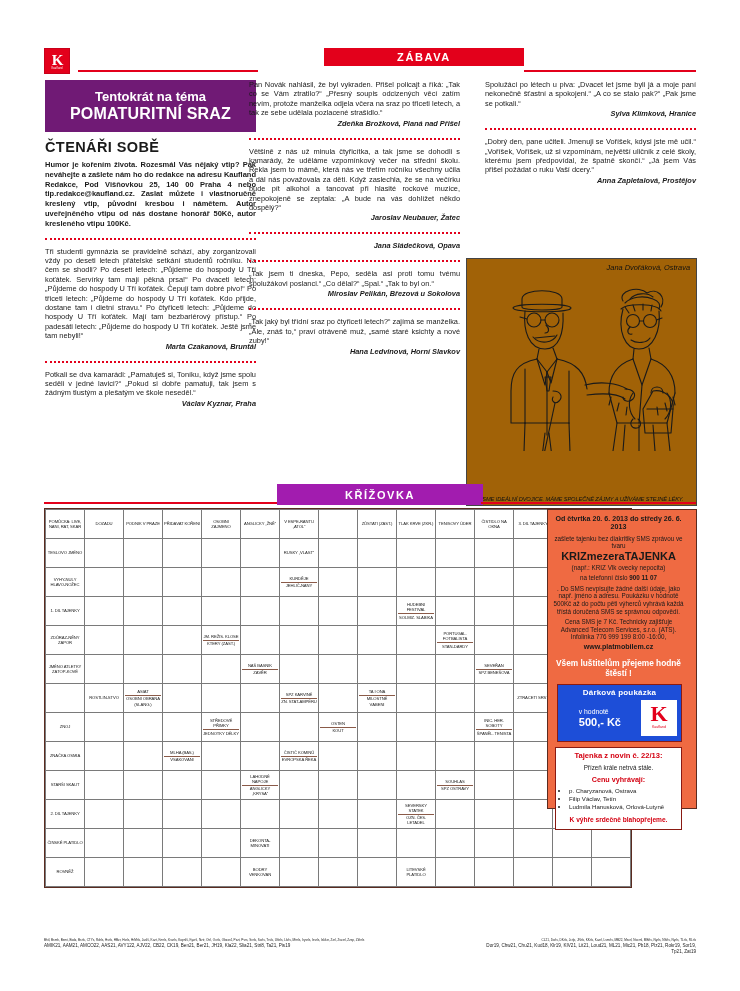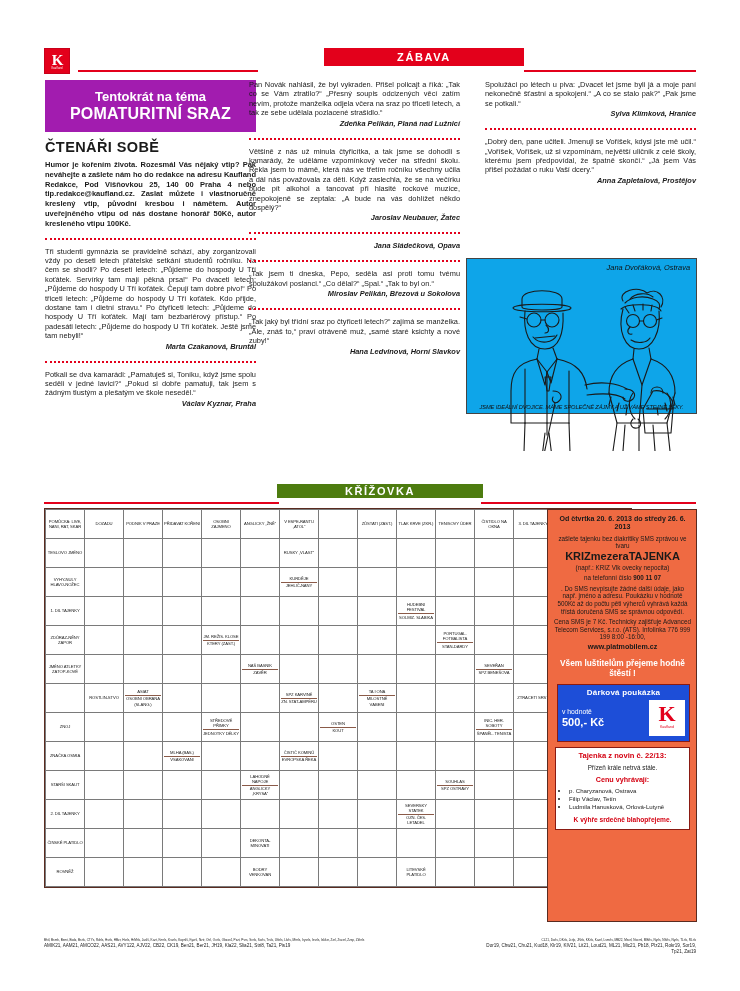--- a/index.html
+++ b/index.html
@@ -41,21 +41,21 @@
     position:absolute; left:480px; top:22px; width:172px; height:1.6px; background:#e3001b;
   }
 
   
   .col { position:absolute; width:211px; font-size:7.4px; line-height:9.4px; }
   .col.c1 { left:45px; top:80px; }
   .col.c2 { left:249px; top:80px; }
   .col.c3 { left:485px; top:80px; }
 
   .theme-box {
-    background:#a21caf; color:#ffffff;
+    background:#701a75; color:#ffffff;
     padding:9px 8px 10px 8px; text-align:center; margin-bottom:7px;
   }
   .theme-box .l1 { font-size:13px; font-weight:bold; line-height:16px; }
   .theme-box .l2 { font-size:16px; font-weight:bold; line-height:17px; letter-spacing:.2px; }
 
   .ctenari-title {
     font-size:14.5px; font-weight:bold; letter-spacing:.4px;
     margin:0 0 5px 0; line-height:16px;
   }
   .intro { font-weight:bold; font-size:7.5px; line-height:9.8px; text-align:justify; }
@@ -64,38 +64,38 @@
     border-top:2px dotted #e3001b; height:0; margin:9px 0 7px 0;
   }
   .joke { text-align:justify; font-size:7.4px; line-height:9.4px; margin:0; }
   .author {
     text-align:right; font-style:italic; font-weight:bold;
     font-size:7.4px; line-height:10px; margin-top:1px;
   }
 
   
   .cartoon {
-    position:absolute; left:466px; top:258px; width:231px; height:156px;
-    border:1px solid #444; background:#0ea5e9;
+    position:absolute; left:466px; top:258px; width:231px; height:248px;
+    border:1px solid #444; background:#a16207;
   }
   .cartoon .credit {
     position:absolute; right:6px; top:4px;
     font-style:italic; font-size:7.4px; color:#111;
   }
   .cartoon .caption {
     position:absolute; left:4px; right:4px; bottom:3px;
     font-style:italic; font-size:5.7px; letter-spacing:-.1px;
     text-align:center; color:#111;
   }
   .cartoon svg { position:absolute; left:0; top:14px; }
 
   
   .kriz-tab {
-    position:absolute; left:277px; top:484px; width:206px; height:14px;
-    background:#4d7c0f; color:#fff;
+    position:absolute; left:277px; top:484px; width:206px; height:21px;
+    background:#a21caf; color:#fff;
     font-size:11px; font-weight:bold; letter-spacing:1.6px;
     display:flex; align-items:center; justify-content:center;
   }
   .kriz-rule-l { position:absolute; left:44px; top:502px; width:235px; height:1.6px; background:#e3001b; }
   .kriz-rule-r { position:absolute; left:481px; top:502px; width:215px; height:1.6px; background:#e3001b; }
 
   
   .grid-wrap {
     position:absolute; left:44px; top:508px;
     border:1.2px solid #5a2b20;
@@ -114,40 +114,40 @@
   td.clue { background:#f6cdb9; }
   td.clue2 { background:#f6cdb9; }
   td.clue2 .a { display:block; border-bottom:0.6px solid #8a5a48; padding-bottom:.5px; }
   td.clue2 .b { display:block; padding-top:.5px; }
   td.sol { background:#fbf6c9; }
   td.red { background:#e3001b; }
   td.head { font-size:4.2px; }
 
   
   .sms {
-    position:absolute; left:547px; top:509px; width:150px; height:413px;
+    position:absolute; left:547px; top:509px; width:150px; height:300px;
     background:#ef6a42; border:1.2px solid #5a2b20;
-    padding:5px 4px 0 5px;
+    padding:5px 12px 0 5px;
     font-size:6.3px; line-height:7.6px; text-align:center; color:#1a1a1a;
   }
   .sms .dates { font-weight:bold; font-size:7.1px; line-height:8.4px; }
   .sms .code { font-weight:bold; font-size:11px; }
   .sms .phone { font-weight:bold; }
   .sms .web { font-weight:bold; font-size:7.1px; }
   .sms p { margin:0 0 3px 0; }
   .sms .wish {
     font-weight:bold; font-size:8.3px; line-height:10px; color:#ffffff;
     margin:6px 0 6px 0;
   }
   .voucher {
     background:#1d4ed8; border:1.2px solid #8a1a12;
     padding:4px 4px 5px 4px; margin:0 2px 5px 4px; color:#fff;
   }
   .voucher .t { font-weight:bold; font-size:8px; letter-spacing:.2px; margin-bottom:4px; }
-  .voucher .row { display:flex; align-items:center; justify-content:space-between; gap:8px; }
+  .voucher .row { display:flex; align-items:center; justify-content:flex-end; gap:20px; }
   .voucher .amt { text-align:left; }
   .voucher .amt .a1 { font-size:6.8px; line-height:9px; }
   .voucher .amt .a2 { font-size:11px; font-weight:bold; line-height:13px; }
   .vlogo {
     width:36px; height:36px; background:#ffffff; border:1px solid #fff;
     display:flex; align-items:center; justify-content:center; flex-direction:column;
   }
   .vlogo .k { font-family:"Liberation Serif", serif; font-weight:bold; font-size:22px; color:#e3001b; line-height:20px; }
   .vlogo .s { font-size:3.6px; color:#e3001b; }
   .tajenka {
@@ -198,21 +198,21 @@
     <p class="joke">Tři studenti gymnázia se pravidelně schází, aby zorganizovali vždy po deseti letech přátelské setkání studentů ročníku. Na čem se shodli? Po deseti letech: „Půjdeme do hospody U Tří koťátek. Servírky tam mají pěkná prsa!“ Po dvaceti letech: „Půjdeme do hospody U Tří koťátek. Čepují tam dobré pivo!“ Po třiceti letech: „Půjdeme do hospody U Tří koťátek. Kdo přijde, dostane tam i dietní stravu.“ Po čtyřiceti letech: „Půjdeme do hospody U Tří koťátek. Mají tam bezbariérový přístup.“ Po padesáti letech: „Půjdeme do hospody U Tří koťátek. Ještě jsme tam nebyli!“</p>
     <div class="author">Marta Czakanová, Bruntál</div>
 
     <div class="dotsep"></div>
     <p class="joke">Potkali se dva kamarádi: „Pamatuješ si, Toníku, když jsme spolu seděli v jedné lavici?“ „Pokud si dobře pamatuji, tak jsem s žádným tlustým a plešatým ve škole neseděl.“</p>
     <div class="author">Václav Kyznar, Praha</div>
   </div>
 
   <div class="col c2">
     <p class="joke">Pan Novák nahlásil, že byl vykraden. Přišel policajt a říká: „Tak co se Vám ztratilo?“ „Přesný soupis odcizených věcí zatím nevím, protože manželka odjela včera na sraz po třiceti letech, a tak ze sebe udělala pozlacené strašidlo.“</p>
-    <div class="author">Zdeňka Pelikán, Planá nad Lužnicí</div>
+    <div class="author">Zdeňka Brožková, Planá nad Přišel</div>
 
     <div class="dotsep"></div>
     <p class="joke">Většině z nás už minula čtyřicítka, a tak jsme se dohodli s kamarády, že uděláme vzpomínkový večer na střední školu. Řekla jsem to mámě, která nás ve třetím ročníku všechny učila a dál nás považovala za děti. Když zaslechla, že se na večírku bude pít alkohol a tancovat při hlasité rockové muzice, znepokojeně se zeptala: „A bude na vás dohlížet někdo dospělý?“</p>
     <div class="author">Jaroslav Neubauer, Žatec</div>
 
     <div class="dotsep"></div>
     <div class="author">Jana Sládečková, Opava</div>
 
     <div class="dotsep"></div>
     <p class="joke">„Tak jsem ti dneska, Pepo, seděla asi proti tomu tvému spolužákovi poslanci.“ „Co dělal?“ „Spal.“ „Tak to byl on.“</p>

